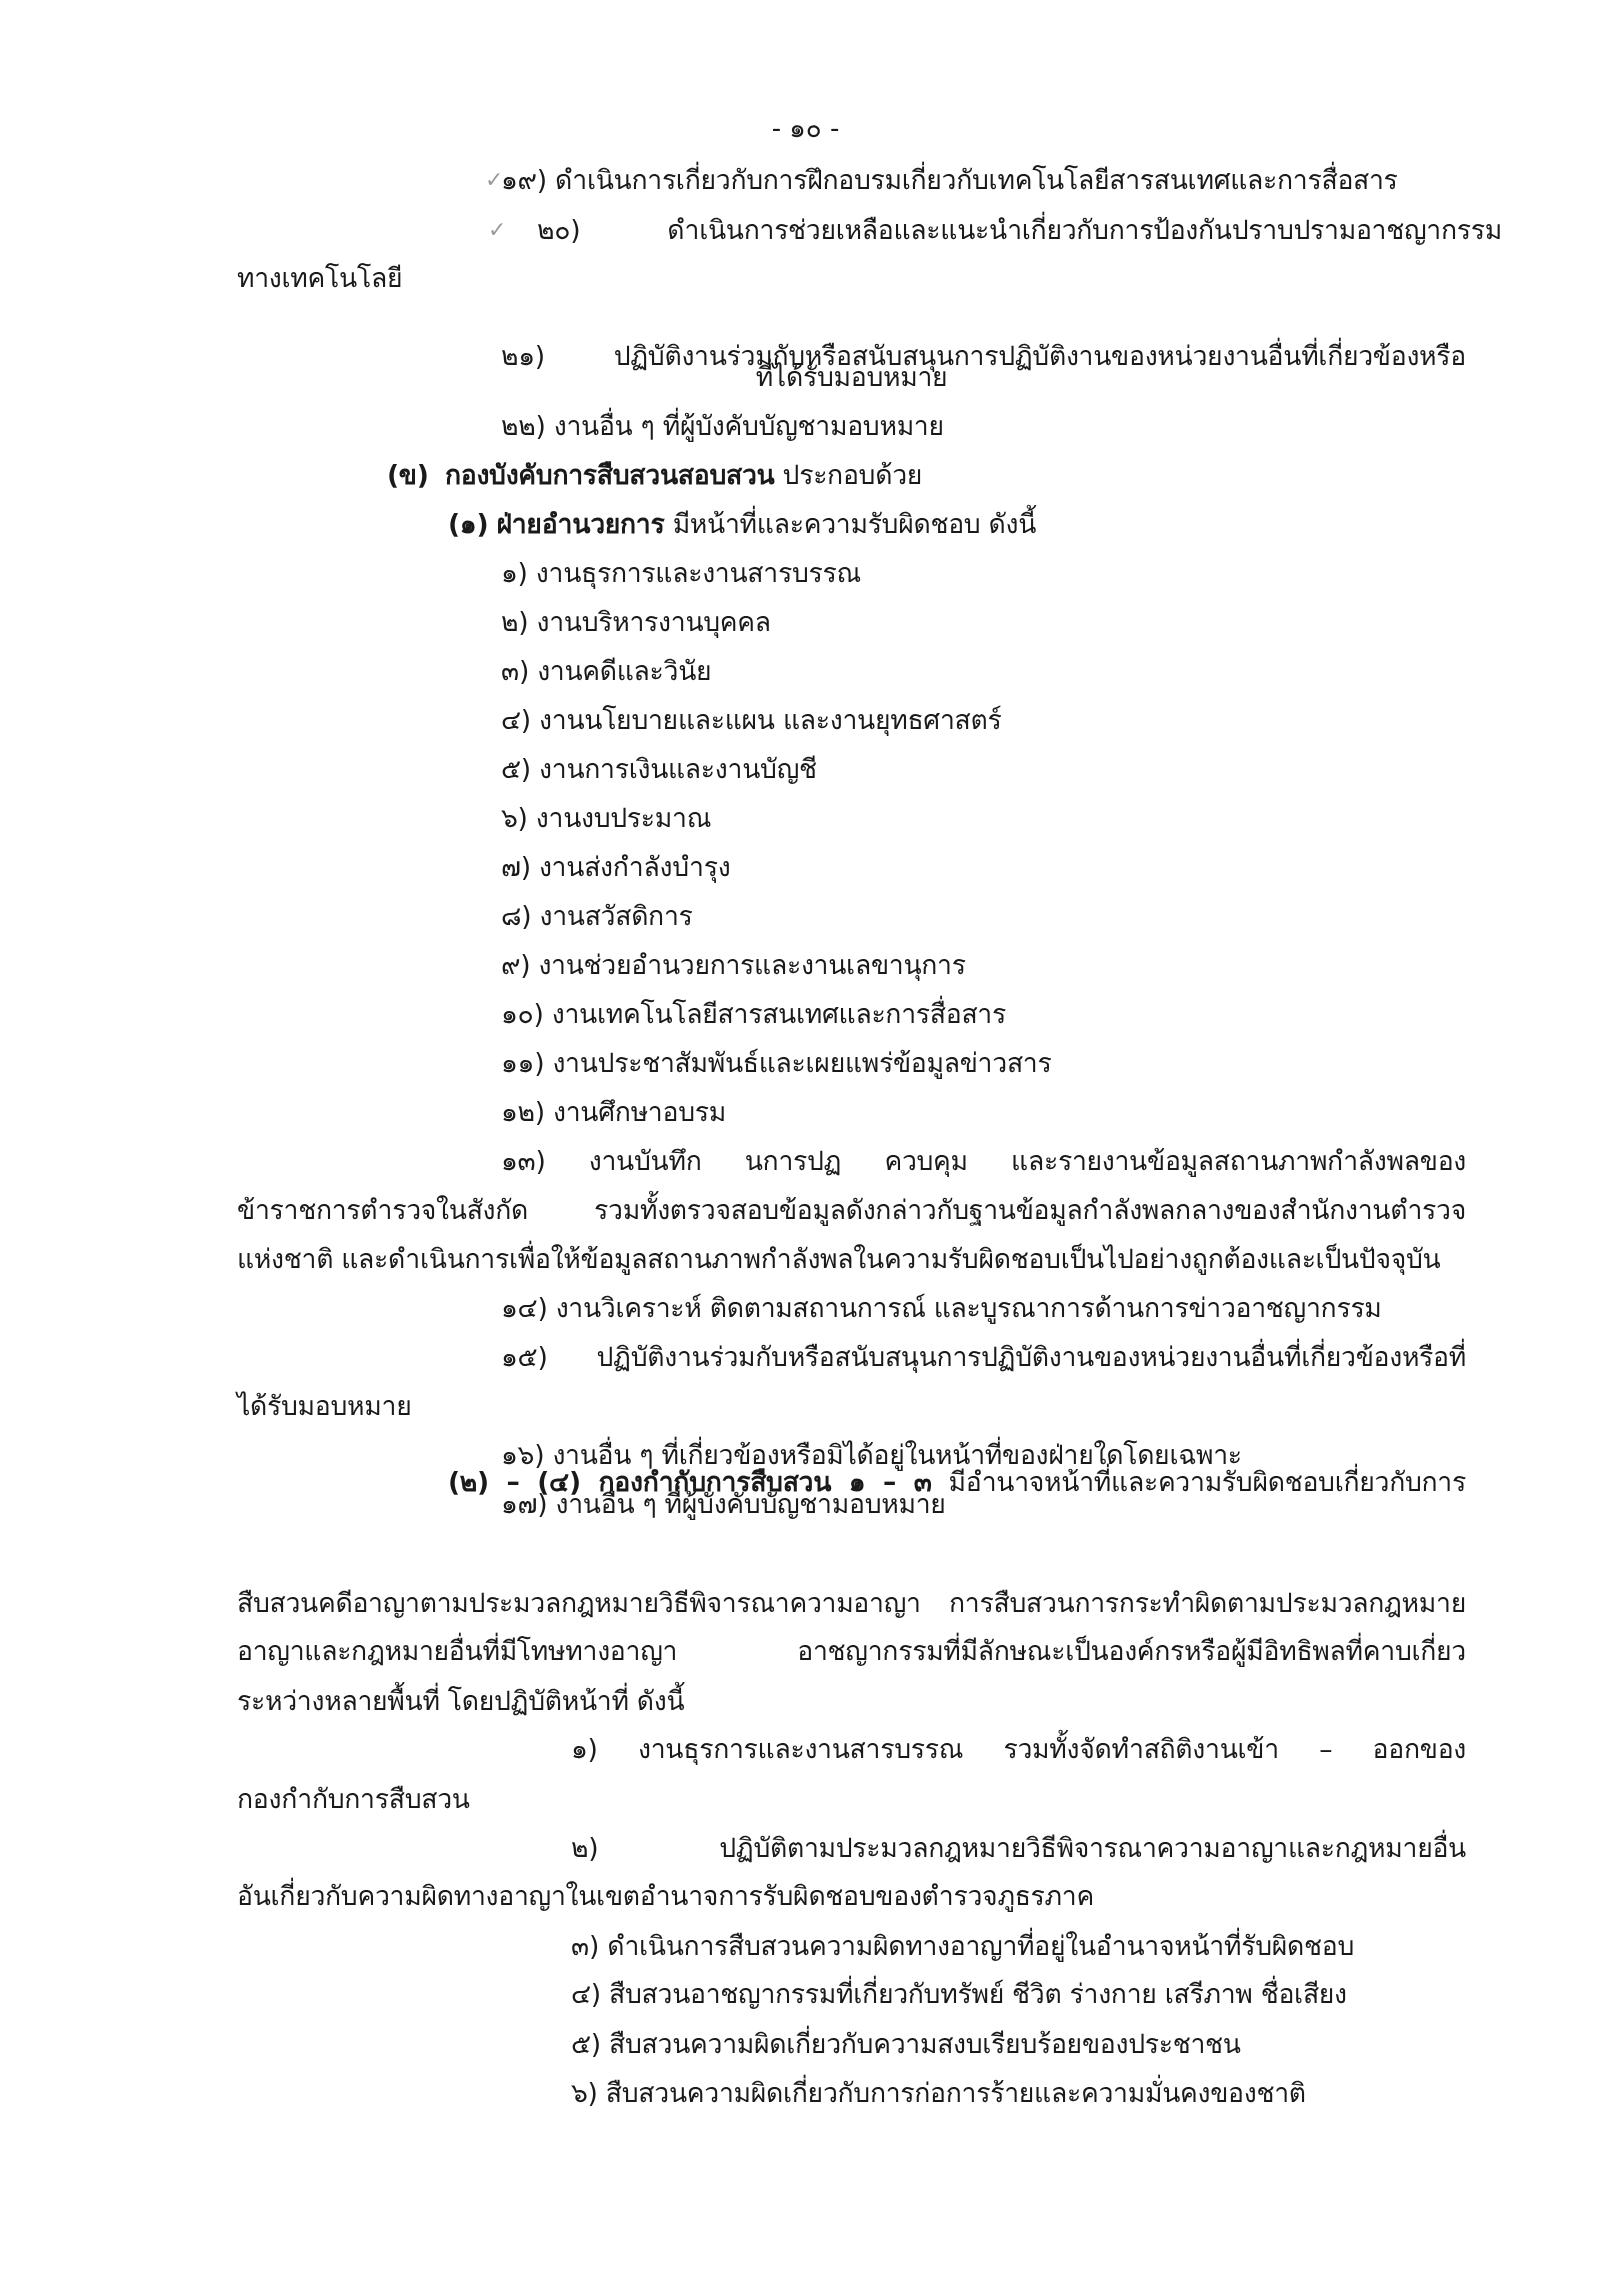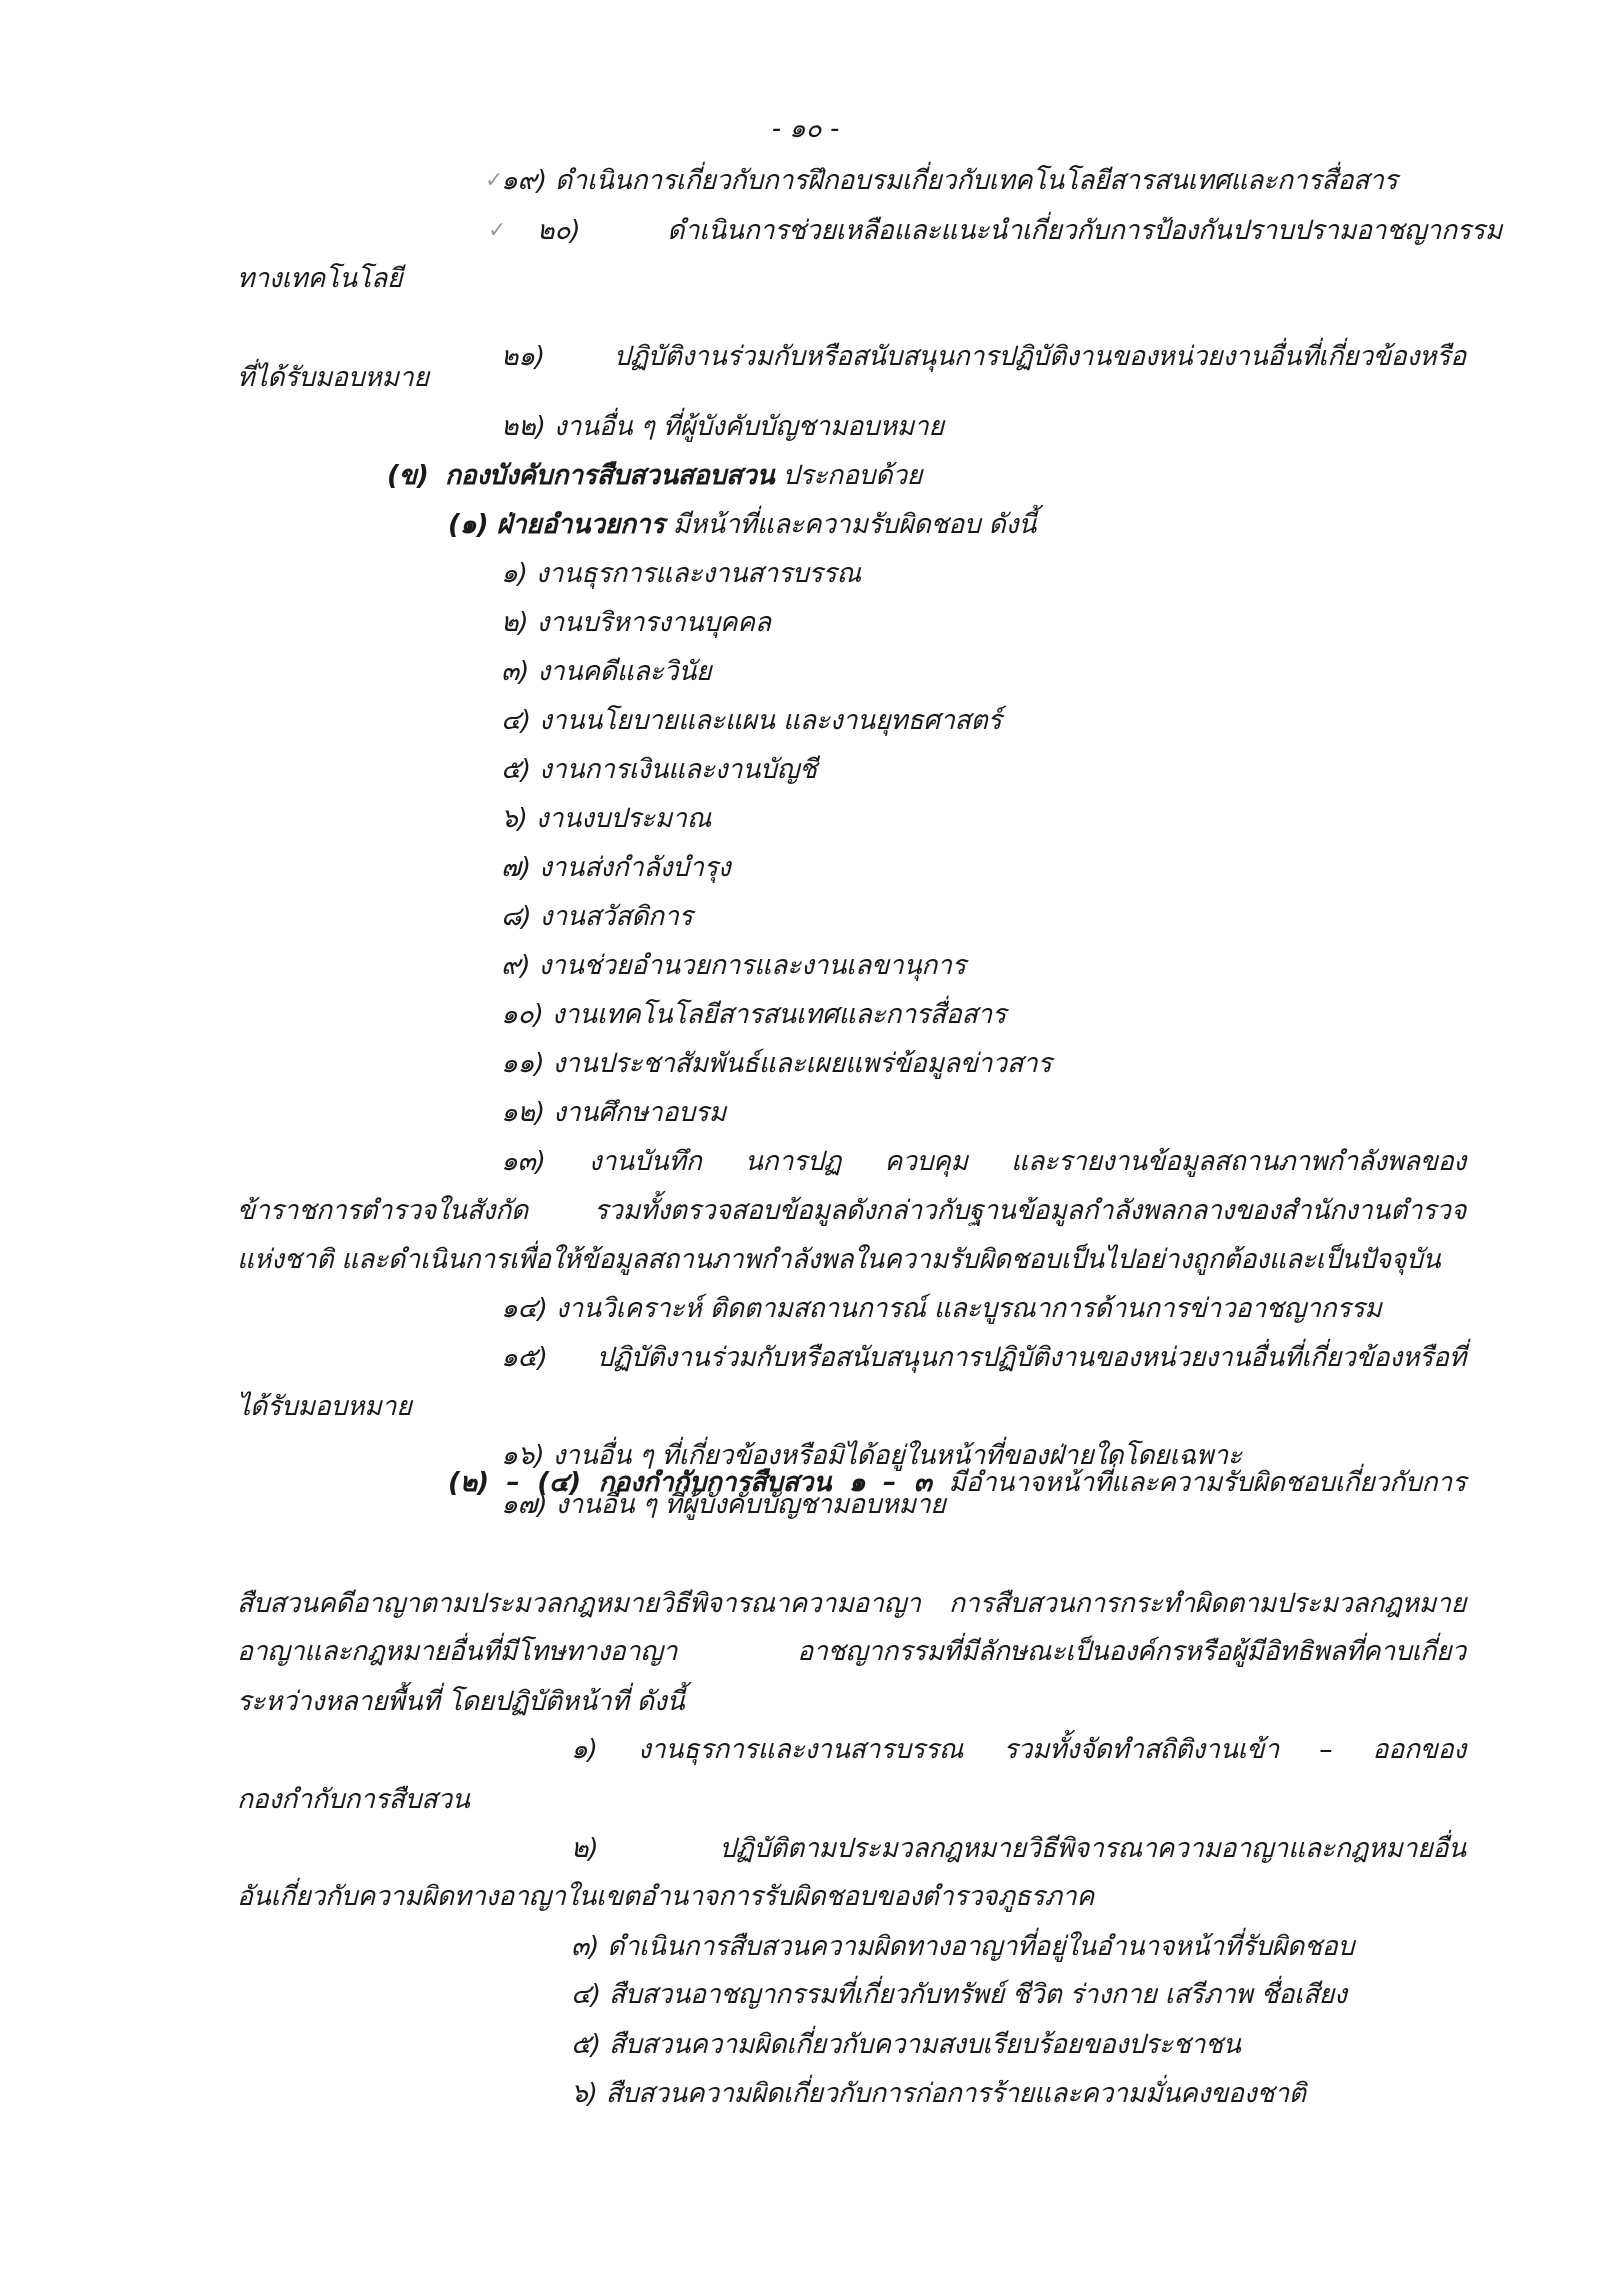--- a/index.html
+++ b/index.html
@@ -1,18 +1,18 @@
 <!DOCTYPE html>
 <html style="font-size:10.4px"><head>
 <meta charset="utf-8">
 <style>
   html, body { margin: 0; padding: 0; background: #ffffff; }
   body { width: 1611px; height: 2295px; position: relative; overflow: hidden;
          font-family: "DejaVu Sans", sans-serif; color: #1a1a1a; }
-  .page { position: absolute; left: 0; top: 0; width: 1611px; height: 2295px; background: #fff; font-style: italic; }
+  .page { position: absolute; left: 0; top: 0; width: 1611px; height: 2295px; background: #fff; }
   .line { position: absolute; left: 237px; width: 1229px; font-size: 26.6px; line-height: 39px;
           white-space: nowrap; letter-spacing: -0.3px; }
   .just { text-align: justify; text-align-last: justify; white-space: normal; }
   .b { font-weight: bold; }
   .pagenum { position: absolute; top: 109px; left: 0; width: 1611px; text-align: center;
              font-size: 26px; line-height: 39px; }
   .check { position: absolute; font-size: 22px; color: #9a9a9a; line-height: 39px; }
 </style>
 </head>
 <body>
@@ -31,21 +31,21 @@
   <div class="line just" style="left:501px; width:965px; top:210px;margin-left:36px;">
     <span>๒๐)</span>
     <span>ดำเนินการช่วยเหลือและแนะนำเกี่ยวกับการป้องกันปราบปรามอาชญากรรม</span>
   </div>
   <div class="line" style="top:258px;">ทางเทคโนโลยี</div>
 
   <div class="line just" style="left:501px; width:965px; top:308px;margin-top:28px;">
     <span>๒๑)</span>
     <span>ปฏิบัติงานร่วมกับหรือสนับสนุนการปฏิบัติงานของหน่วยงานอื่นที่เกี่ยวข้องหรือ</span>
   </div>
-  <div class="line" style="top:357px;">ที่ได้รับมอบหมาย</div>
+  <div class="line" style="top:357px;text-align:center;">ที่ได้รับมอบหมาย</div>
 
   <div class="line" style="left:501px; top:406px;">
     <span>๒๒)</span>
     <span>งานอื่น ๆ ที่ผู้บังคับบัญชามอบหมาย</span>
   </div>
 
   <div class="line" style="left:387px; top:455px;">
     <span class="b">(ข)</span>&nbsp;
     <span class="b">กองบังคับการสืบสวนสอบสวน</span>
     <span>ประกอบด้วย</span>

